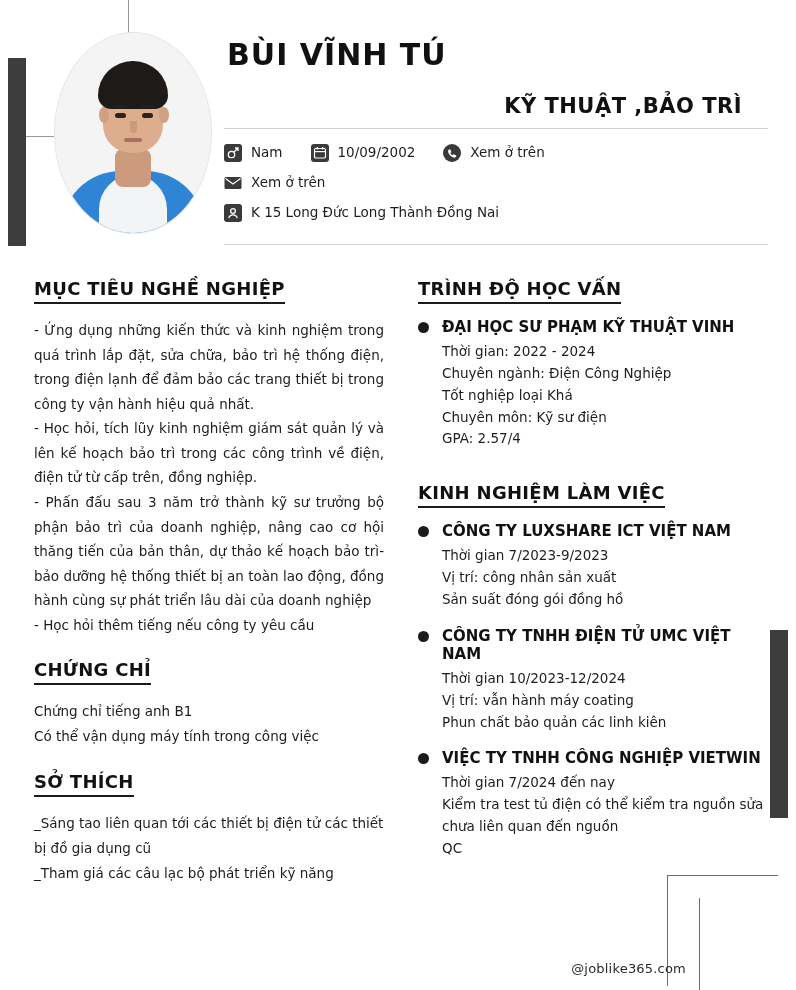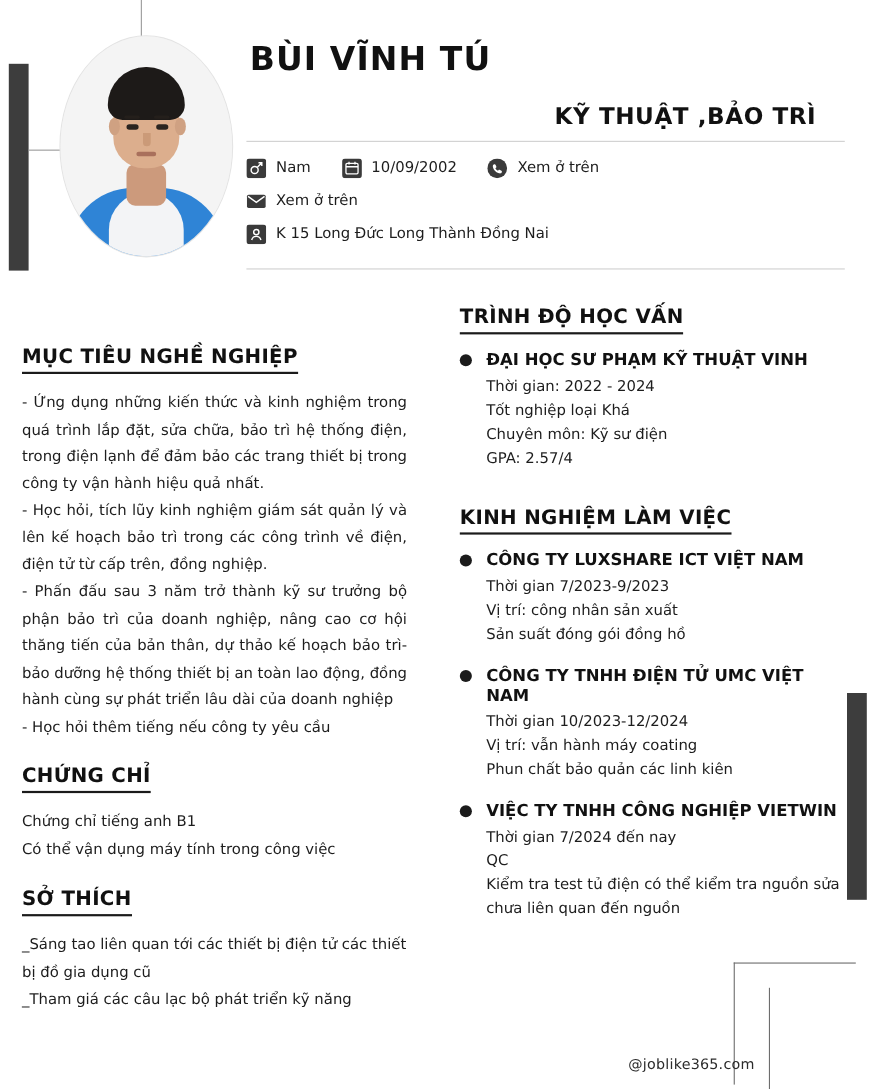--- a/index.html
+++ b/index.html
@@ -257,24 +257,23 @@
     flex: 0 0 18px;
     display: inline-flex;
     align-items: center;
     justify-content: center;
   }
   .ic svg { display: block; }
 
   
   .col-left {
     position: absolute;
-    left: 20px;
+    left: 34px;
     top: 278px;
     width: 350px;
-    margin-top: 36px;
   }
   .col-right {
     position: absolute;
     left: 418px;
     top: 278px;
     width: 350px;
   }
   .sec-title {
     font-size: 18px;
     font-weight: bold;
@@ -466,20 +465,21 @@
 
 <div class="col-right">
 
   <div class="section">
     <div class="sec-title">TRÌNH ĐỘ HỌC VẤN</div>
 
     <div class="entry">
       <span class="bullet"></span>
       <div class="entry-title">ĐẠI HỌC SƯ PHẠM KỸ THUẬT VINH</div>
       <div class="entry-line">Thời gian: 2022 - 2024</div>
+      <div class="entry-line">Chuyên ngành: Điện Công Nghiệp</div>
       <div class="entry-line">Tốt nghiệp loại Khá</div>
       <div class="entry-line">Chuyên môn: Kỹ sư điện</div>
       <div class="entry-line">GPA: 2.57/4</div>
     </div>
   </div>
 
   <div class="section">
     <div class="sec-title second">KINH NGHIỆM LÀM VIỆC</div>
 
     <div class="entry">
@@ -495,20 +495,20 @@
       <div class="entry-title">CÔNG TY TNHH ĐIỆN TỬ UMC VIỆT NAM</div>
       <div class="entry-line">Thời gian 10/2023-12/2024</div>
       <div class="entry-line">Vị trí: vẫn hành máy coating</div>
       <div class="entry-line">Phun  chất bảo quản các linh kiên</div>
     </div>
 
     <div class="entry">
       <span class="bullet"></span>
       <div class="entry-title">VIỆC TY TNHH CÔNG NGHIỆP VIETWIN</div>
       <div class="entry-line">Thời gian 7/2024 đến nay</div>
+      <div class="entry-line">Kiểm tra test tủ điện có thể kiểm tra nguồn sửa chưa liên quan đến nguồn</div>
       <div class="entry-line">QC</div>
-      <div class="entry-line">Kiểm tra test tủ điện có thể kiểm tra nguồn sửa chưa liên quan đến nguồn</div>
     </div>
   </div>
 
 </div>
 
 <div class="watermark">@joblike365.com</div>
 
 </body></html>

